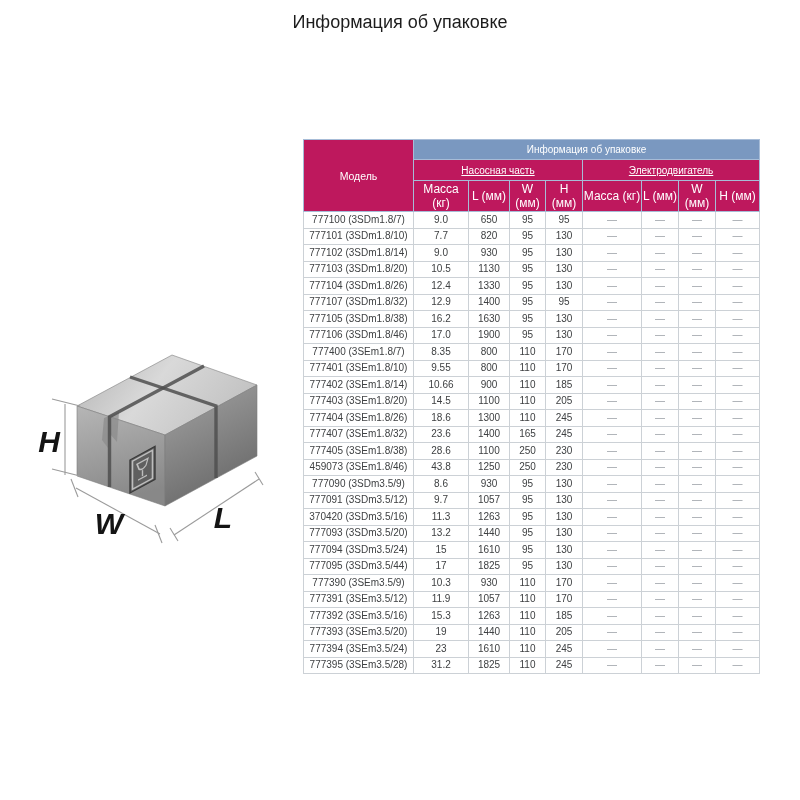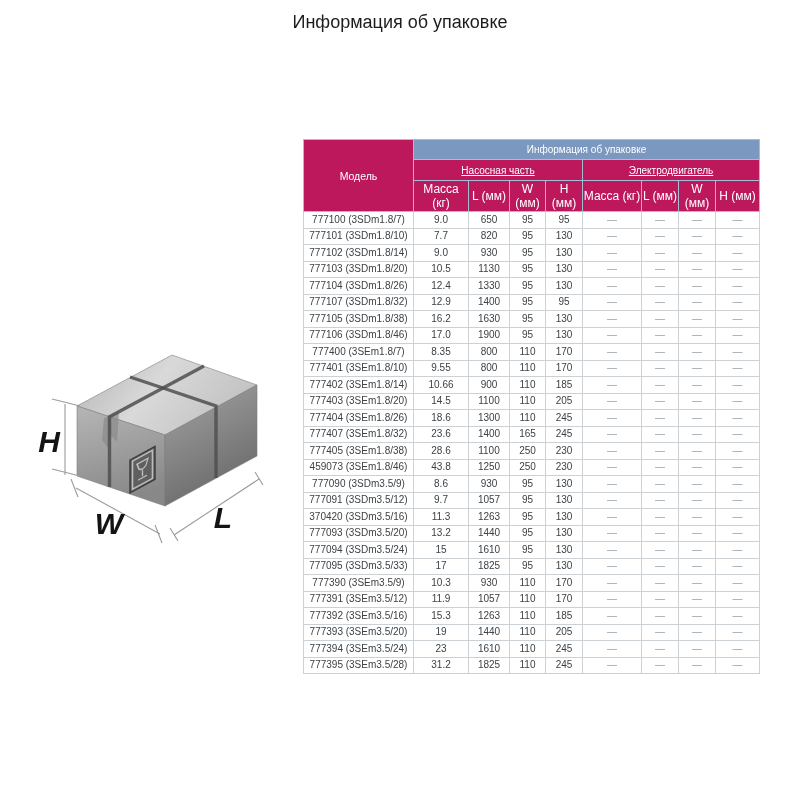--- a/index.html
+++ b/index.html
@@ -358,21 +358,21 @@
         <td>15</td>
         <td>1610</td>
         <td>95</td>
         <td>130</td>
         <td class="dash">—</td>
         <td class="dash">—</td>
         <td class="dash">—</td>
         <td class="dash">—</td>
       </tr>
       <tr>
-        <td>777095 (3SDm3.5/33)</td>
+        <td>777095 (3SDm3.5/44)</td>
         <td>17</td>
         <td>1825</td>
         <td>95</td>
         <td>130</td>
         <td class="dash">—</td>
         <td class="dash">—</td>
         <td class="dash">—</td>
         <td class="dash">—</td>
       </tr>
       <tr>

